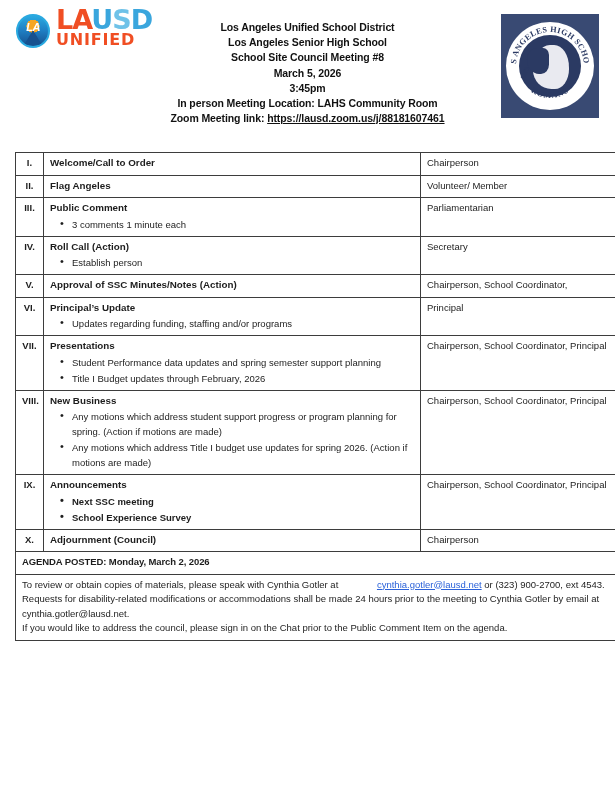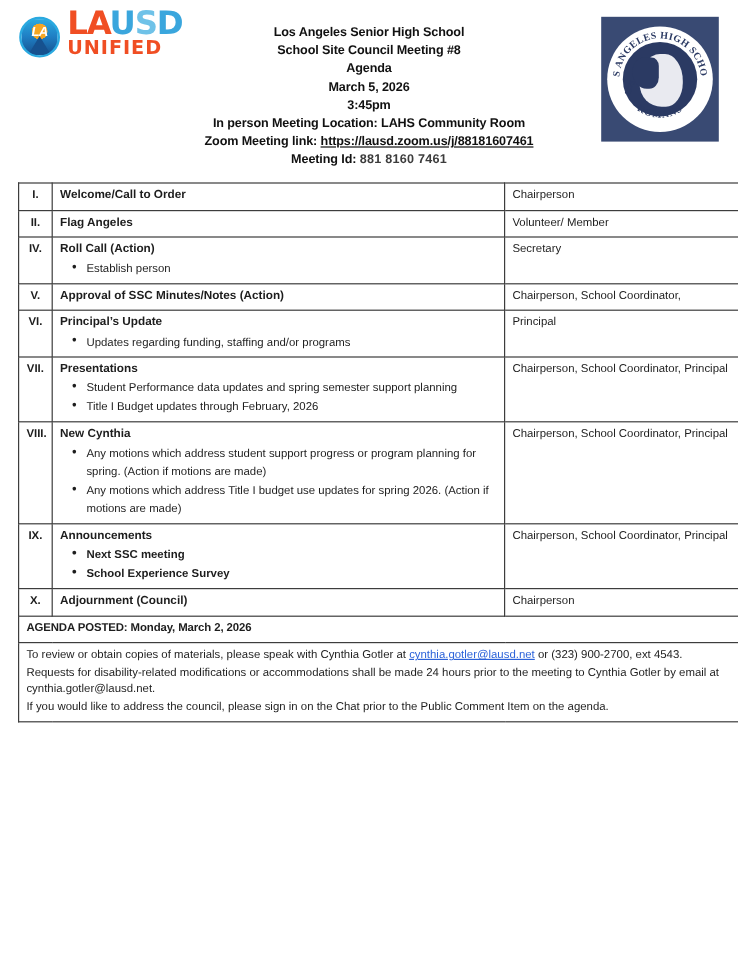--- a/index.html
+++ b/index.html
@@ -242,20 +242,21 @@
   }
   td.notice {
     font-size: 8.4px;
     line-height: 12.6px;
     padding: 4px 8px 5px 9px;
     color: #1d1d1d;
   }
   .mail-link {
     color: #2b62d9;
     text-decoration: underline;
+    margin-left: 36px;
   }
 </style>
 </head>
 <body>
 
 <div class="page">
 
   <div class="header">
 
     <div class="lausd-logo">
@@ -285,47 +286,56 @@
             <text font-size="8.2" letter-spacing="0.8">
               <textPath href="#arcBot" startOffset="50%" text-anchor="middle">ROMANS</textPath>
             </text>
             <text x="18" y="58" font-size="6.5" transform="rotate(-66 18 58)">1873</text>
           </svg>
         </div>
       </div>
     </div>
 
     <div class="title-block">
+      <div class="line">Los Angeles Unified School District</div>
       <div class="line">Los Angeles Senior High School</div>
       <div class="line">School Site Council Meeting #8</div>
-      <div class="line">Agenda</div>
       <div class="line">March  5, 2026</div>
       <div class="line">3:45pm</div>
       <div class="line">In person Meeting Location: LAHS Community Room</div>
       <div class="line zoom-line"><span>Zoom Meeting link: </span><a class="zoom-link" href="#">https://lausd.zoom.us/j/88181607461</a></div>
-      <div class="line meeting-id"><span>Meeting Id: </span><span class="id-val">881 8160 7461</span></div>
     </div>
   </div>
 
   <div class="agenda-wrap">
     <table class="agenda">
       <tbody id="agenda-body">
           <tr>
             <td class="num">I.</td>
             <td class="topic">
               <div class="topic-title">Welcome/Call to Order</div>
             </td>
             <td class="who">Chairperson</td>
           </tr>
           <tr>
             <td class="num">II.</td>
             <td class="topic">
               <div class="topic-title">Flag Angeles</div>
             </td>
             <td class="who">Volunteer/ Member</td>
+          </tr>
+          <tr>
+            <td class="num">III.</td>
+            <td class="topic">
+              <div class="topic-title">Public Comment</div>
+              <ul class="sub">
+                <li>3 comments 1 minute each</li>
+              </ul>
+            </td>
+            <td class="who">Parliamentarian</td>
           </tr>
           <tr>
             <td class="num">IV.</td>
             <td class="topic">
               <div class="topic-title">Roll Call (Action)</div>
               <ul class="sub">
                 <li>Establish person</li>
               </ul>
             </td>
             <td class="who">Secretary</td>
@@ -354,21 +364,21 @@
               <ul class="sub">
                 <li>Student Performance data updates and spring semester support planning</li>
                 <li>Title I Budget updates through February, 2026</li>
               </ul>
             </td>
             <td class="who">Chairperson, School Coordinator, Principal</td>
           </tr>
           <tr>
             <td class="num">VIII.</td>
             <td class="topic">
-              <div class="topic-title">New Cynthia</div>
+              <div class="topic-title">New Business</div>
               <ul class="sub">
                 <li>Any motions which address student support progress or program planning for spring. (Action if motions are made)</li>
                 <li>Any motions which address Title I budget use updates for spring 2026. (Action if motions are made)</li>
               </ul>
             </td>
             <td class="who">Chairperson, School Coordinator, Principal</td>
           </tr>
           <tr>
             <td class="num">IX.</td>
             <td class="topic">

